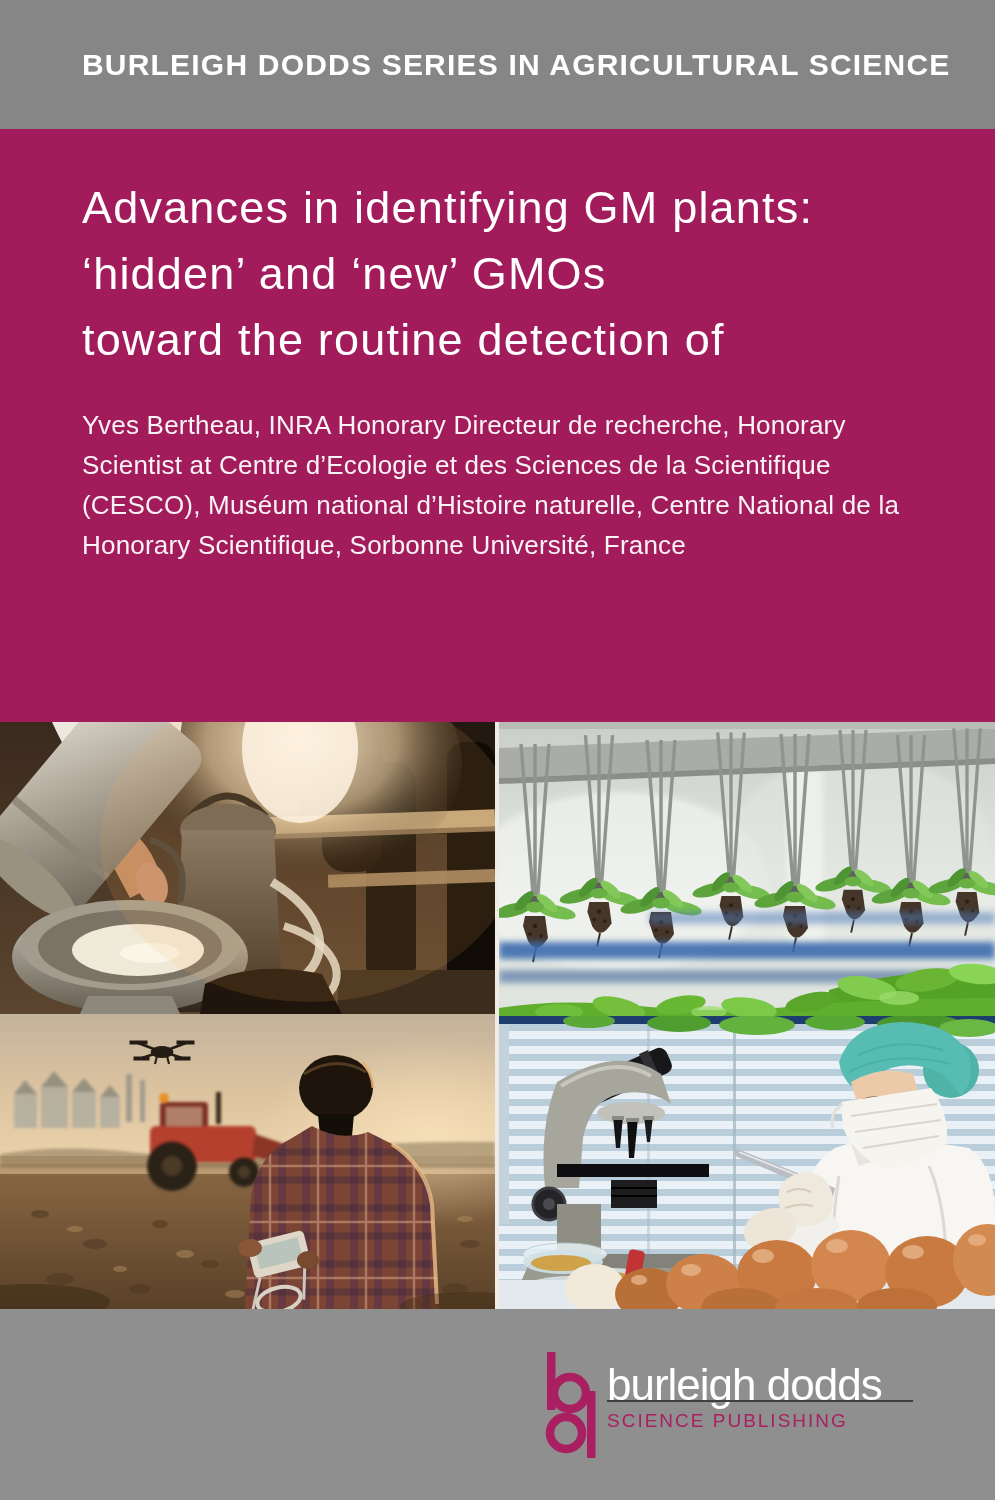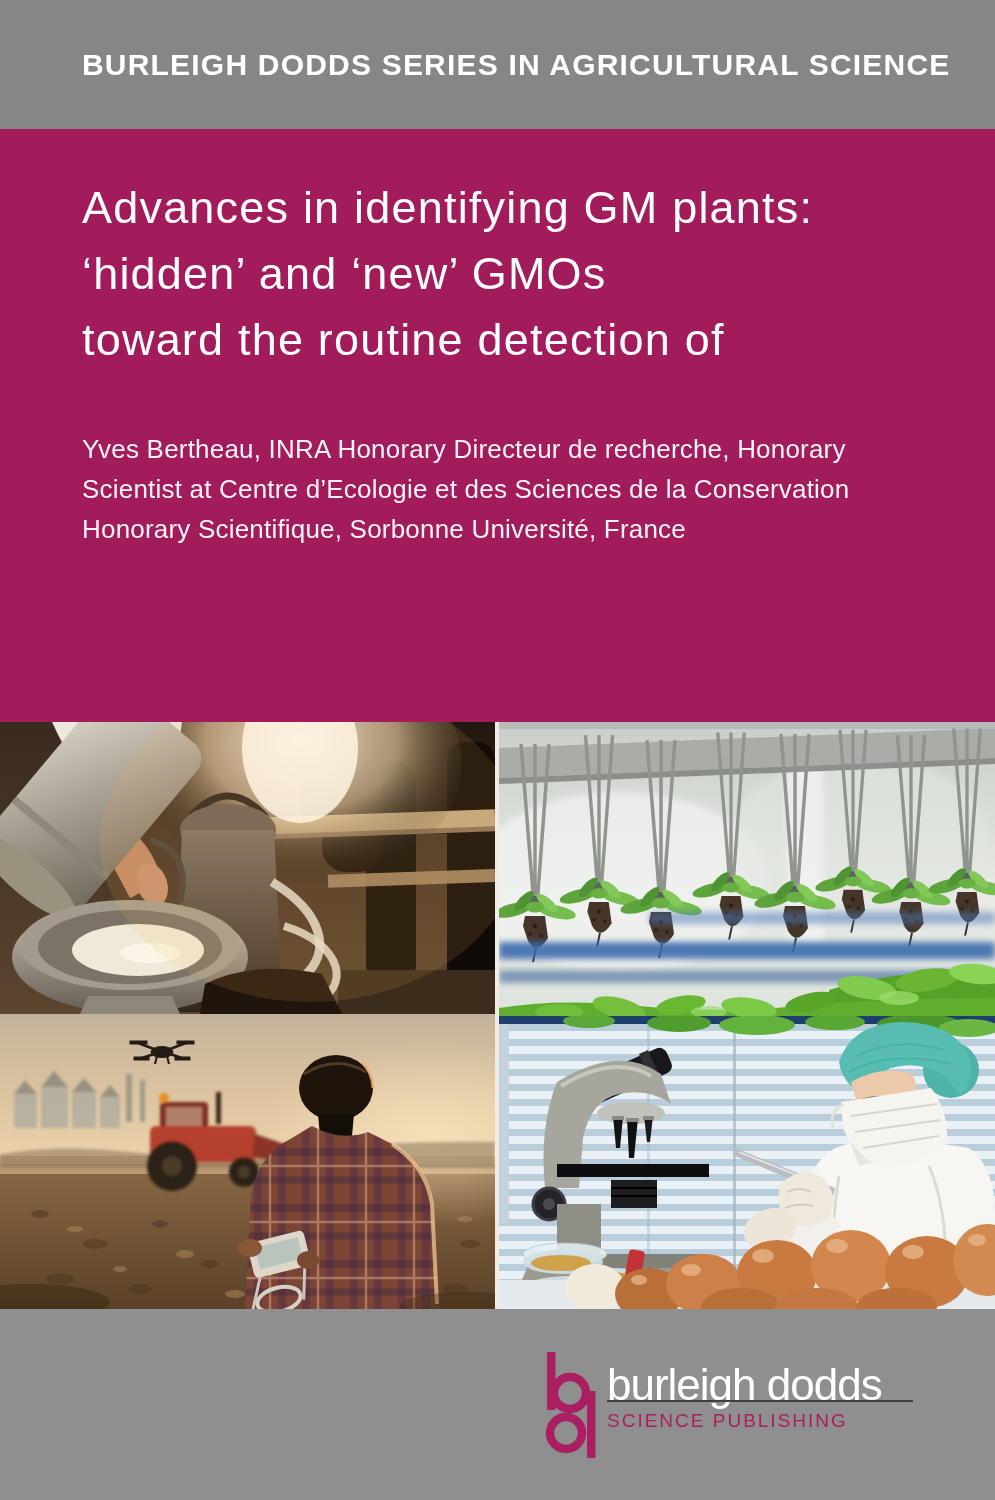--- a/index.html
+++ b/index.html
@@ -18,21 +18,21 @@
   }
   
   .title-band {
     height:593px; background:#a21b5a; padding:46px 75px 0 82px;
     box-sizing:border-box; flex:0 0 auto;
   }
   .title-line {
     color:#ffffff; font-size:45px; line-height:66px; letter-spacing:1.2px;
     white-space:nowrap; font-weight:400;
   }
-  .author-block { margin-top:56px; }
+  .author-block { margin-top:32px; }
   .author-line {
     color:rgba(255,255,255,0.95); font-size:26px; line-height:40px;
     letter-spacing:0.2px; white-space:nowrap; font-weight:400;
   }
   
   .photo-grid { height:587px; display:flex; gap:4px; background:#efece6; flex:0 0 auto; }
   .photo-col { display:flex; flex-direction:column; }
   .photo-col.left  { width:495px; }
   .photo-col.right { width:496px; }
   .photo-grid svg { display:block; }
@@ -61,21 +61,22 @@
   </div>
 
   <div class="title-band">
     <h1 style="margin:0; font-weight:400;">
       <div class="title-line">Advances in identifying GM plants:</div>
       <div class="title-line">‘hidden’ and ‘new’ GMOs</div>
       <div class="title-line">toward the routine detection of</div>
     </h1>
     <div class="author-block">
       <div class="author-line">Yves Bertheau, INRA Honorary Directeur de recherche, Honorary</div>
-      <div class="author-line">Scientist at Centre d’Ecologie et des Sciences de la Conservation</div>
+      <div class="author-line">Scientist at Centre d’Ecologie et des Sciences de la Scientifique</div>
+      <div class="author-line">(CESCO), Muséum national d’Histoire naturelle, Centre National de la</div>
       <div class="author-line">Honorary Scientifique, Sorbonne Université, France</div>
     </div>
   </div>
 
   <div class="photo-grid">
 
     <div class="photo-col left">
 
       <svg width="495" height="292" viewBox="0 0 495 292" role="img" xmlns="http://www.w3.org/2000/svg" aria-label="Farm worker pouring fresh milk from a steel churn into a large metal strainer bowl in a dairy barn with cows">
         <defs>

